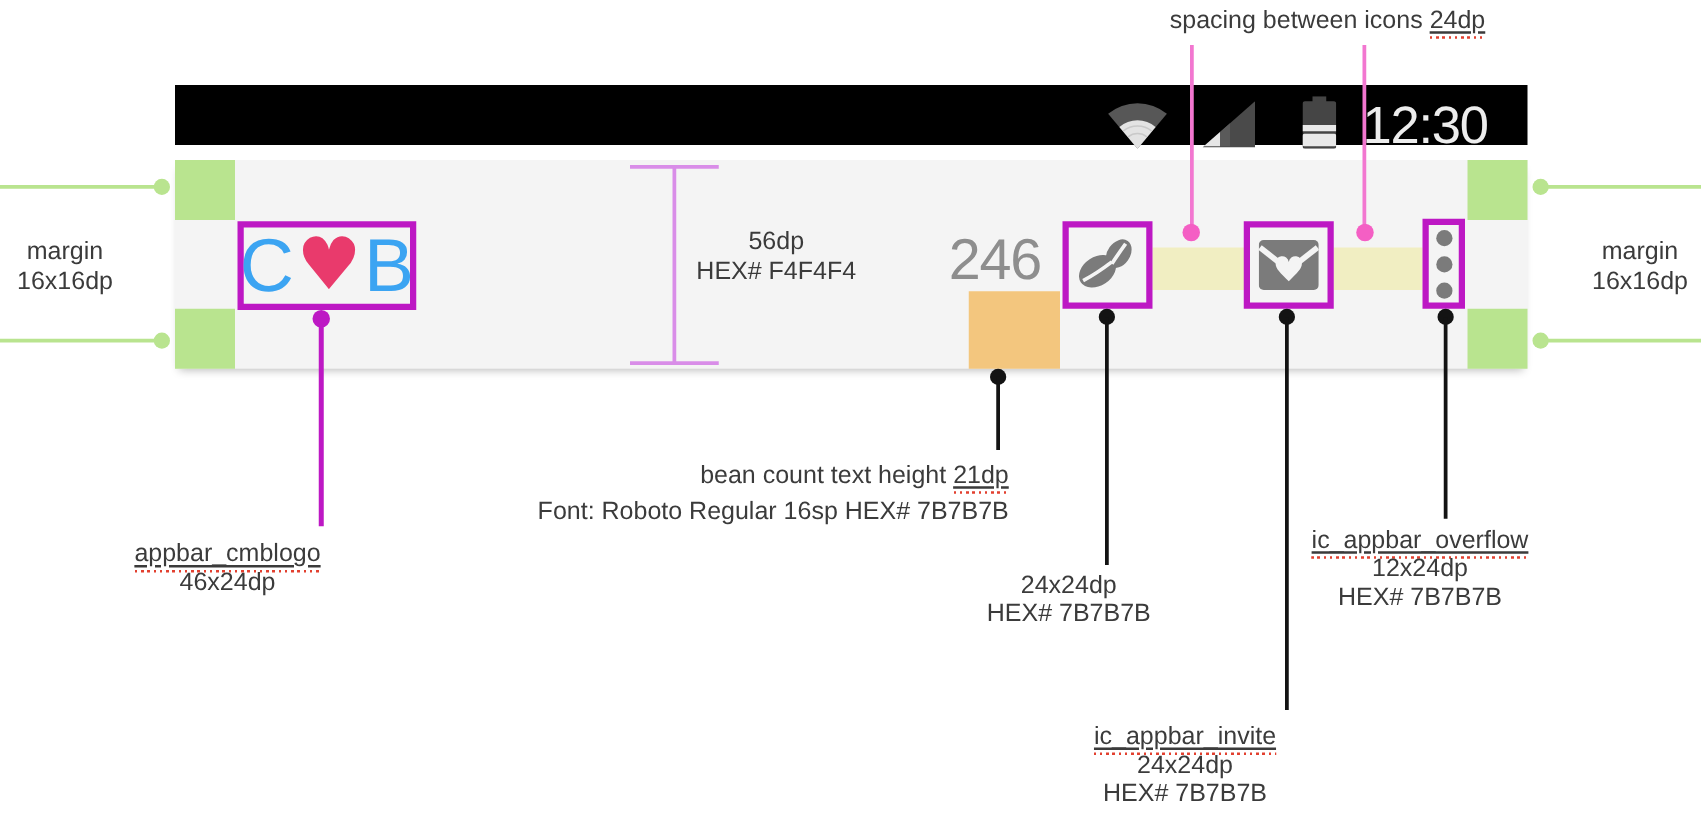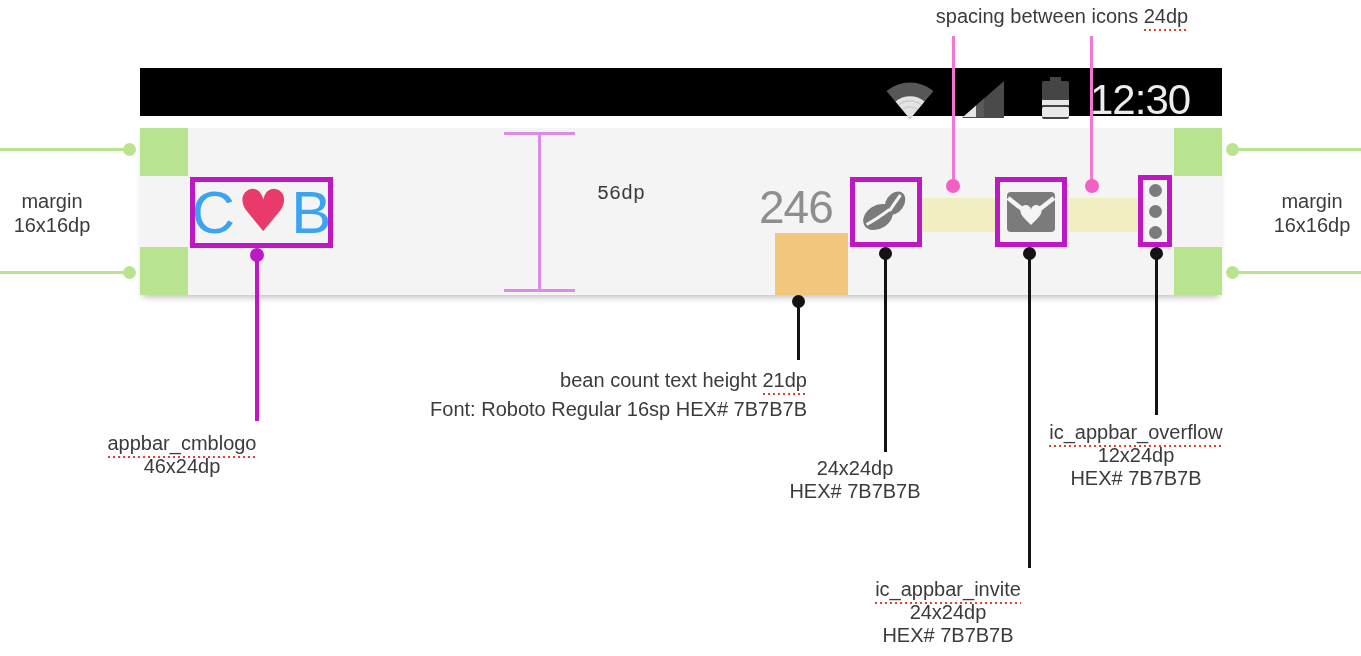--- a/index.html
+++ b/index.html
@@ -3,21 +3,21 @@
 <meta charset="utf-8">
 <style>
   html,body{margin:0;padding:0;background:#ffffff;}
   .canvas{position:relative;width:1361px;height:656px;overflow:hidden;
           font-family:"Liberation Sans",sans-serif;color:#3b3b3b;}
   .abs{position:absolute;}
   .ann{position:absolute;font-size:20px;line-height:23px;color:#3b3b3b;}
   .center{text-align:center;}
   .right{text-align:right;}
   
-  .u{text-underline-offset:3px;padding-bottom:4px;
+  .u{text-decoration:underline;text-underline-offset:3px;padding-bottom:4px;
      background:repeating-linear-gradient(90deg,#e2402f 0 2px,rgba(0,0,0,0) 2px 5px) left bottom/100% 2px no-repeat;}
   
   .vline{position:absolute;width:3px;}
   .hline{position:absolute;height:3px;}
   .dot{position:absolute;border-radius:50%;}
   .black-l{background:#131313;}
   .pink-l{background:#f277d0;}
   .green-l{background:#b9e48f;}
   .magenta-l{background:#bd18c4;}
   
@@ -133,22 +133,23 @@
 
   <div class="hline green-l" style="left:1230px;top:148px;width:131px;"></div>
   <div class="dot green-l" style="left:1226px;top:143px;width:13px;height:13px;"></div>
   <div class="hline green-l" style="left:1230px;top:271px;width:131px;"></div>
   <div class="dot green-l" style="left:1226px;top:266px;width:13px;height:13px;"></div>
   <div class="ann center" style="left:1263px;top:189px;width:98px;line-height:24px;">
     <div>margin</div>
     <div>16x16dp</div>
   </div>
 
-  <div class="ann center" style="left:521px;top:182px;width:200px;line-height:23.5px;font-family:Liberation Mono, monospace;">
+  <div class="ann center" style="left:521px;top:182px;width:200px;line-height:23.5px;">
     <div>56dp</div>
+    <div>HEX# F4F4F4</div>
   </div>
 
   <div class="dot magenta-l" style="left:250px;top:248px;width:14px;height:14px;"></div>
   <div class="vline magenta-l" style="left:255px;top:255px;height:166px;width:4px;"></div>
   <div class="ann center" style="left:82px;top:432px;width:200px;">
     <div><span class="u">appbar_cmblogo</span></div>
     <div>46x24dp</div>
   </div>
 
   <div class="dot black-l" style="left:792px;top:295px;width:13px;height:13px;"></div>

